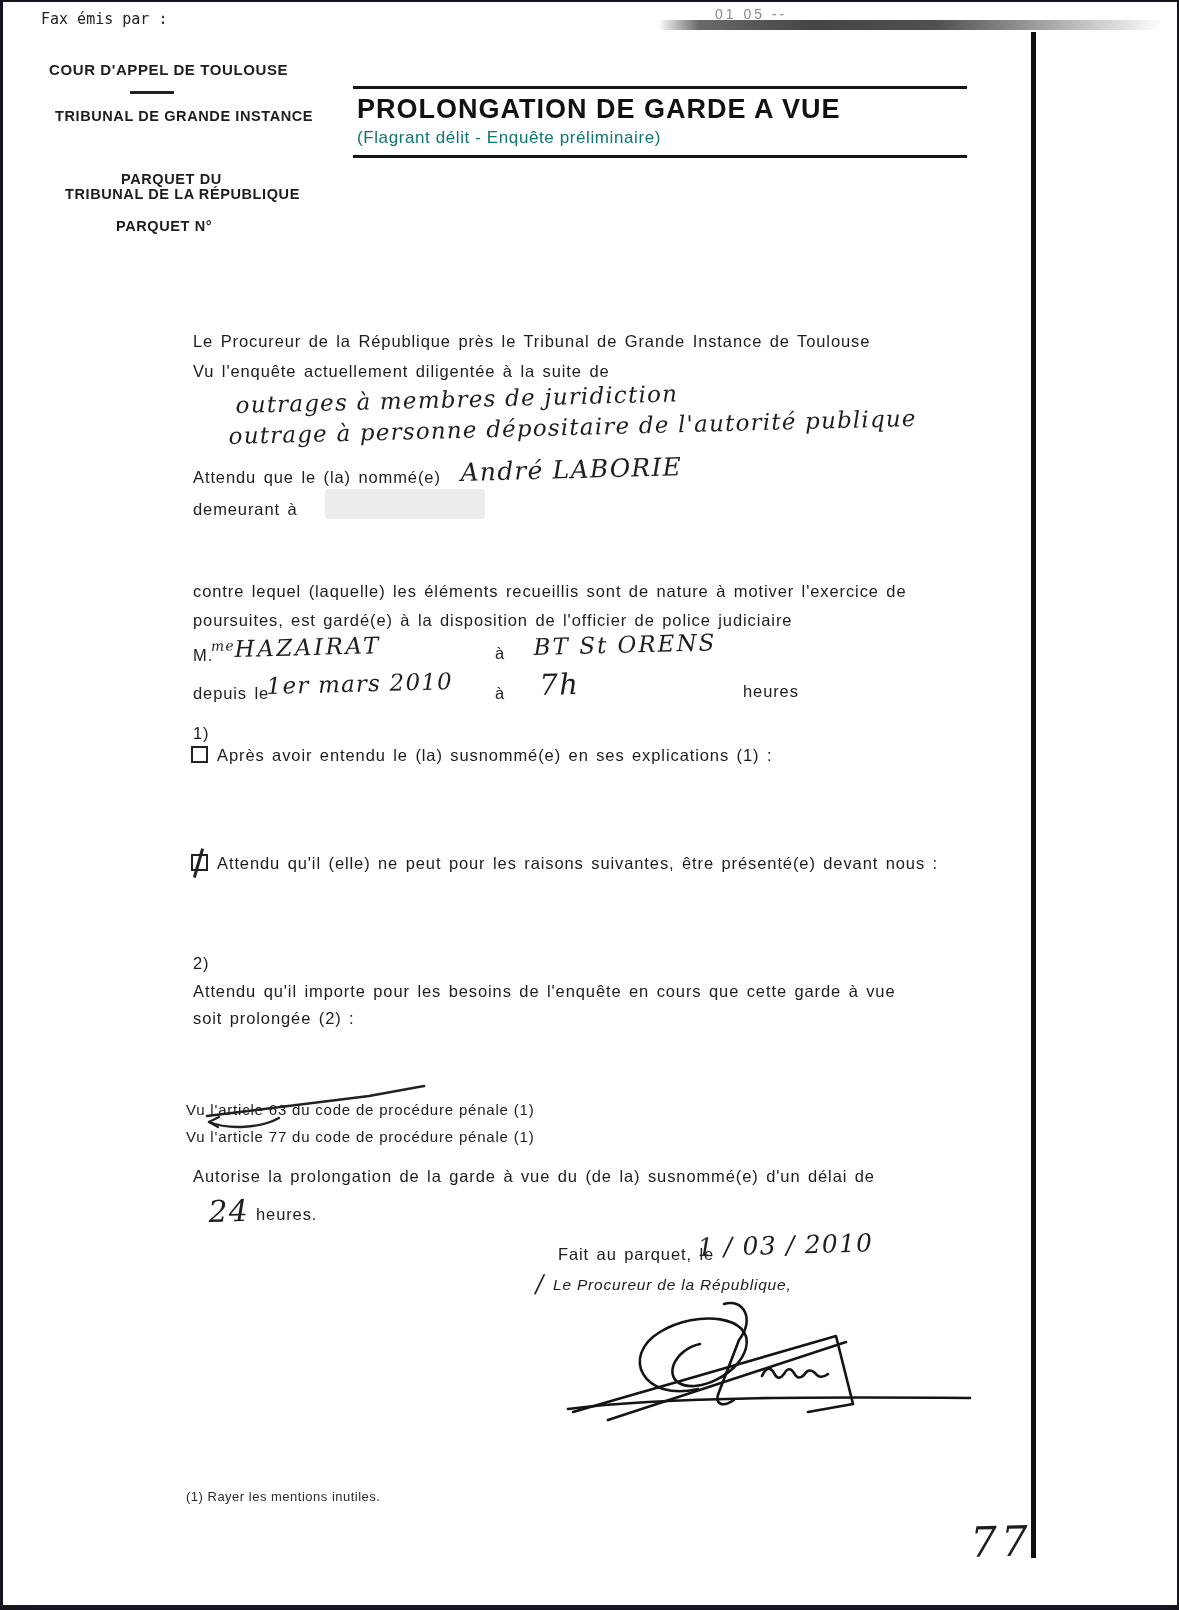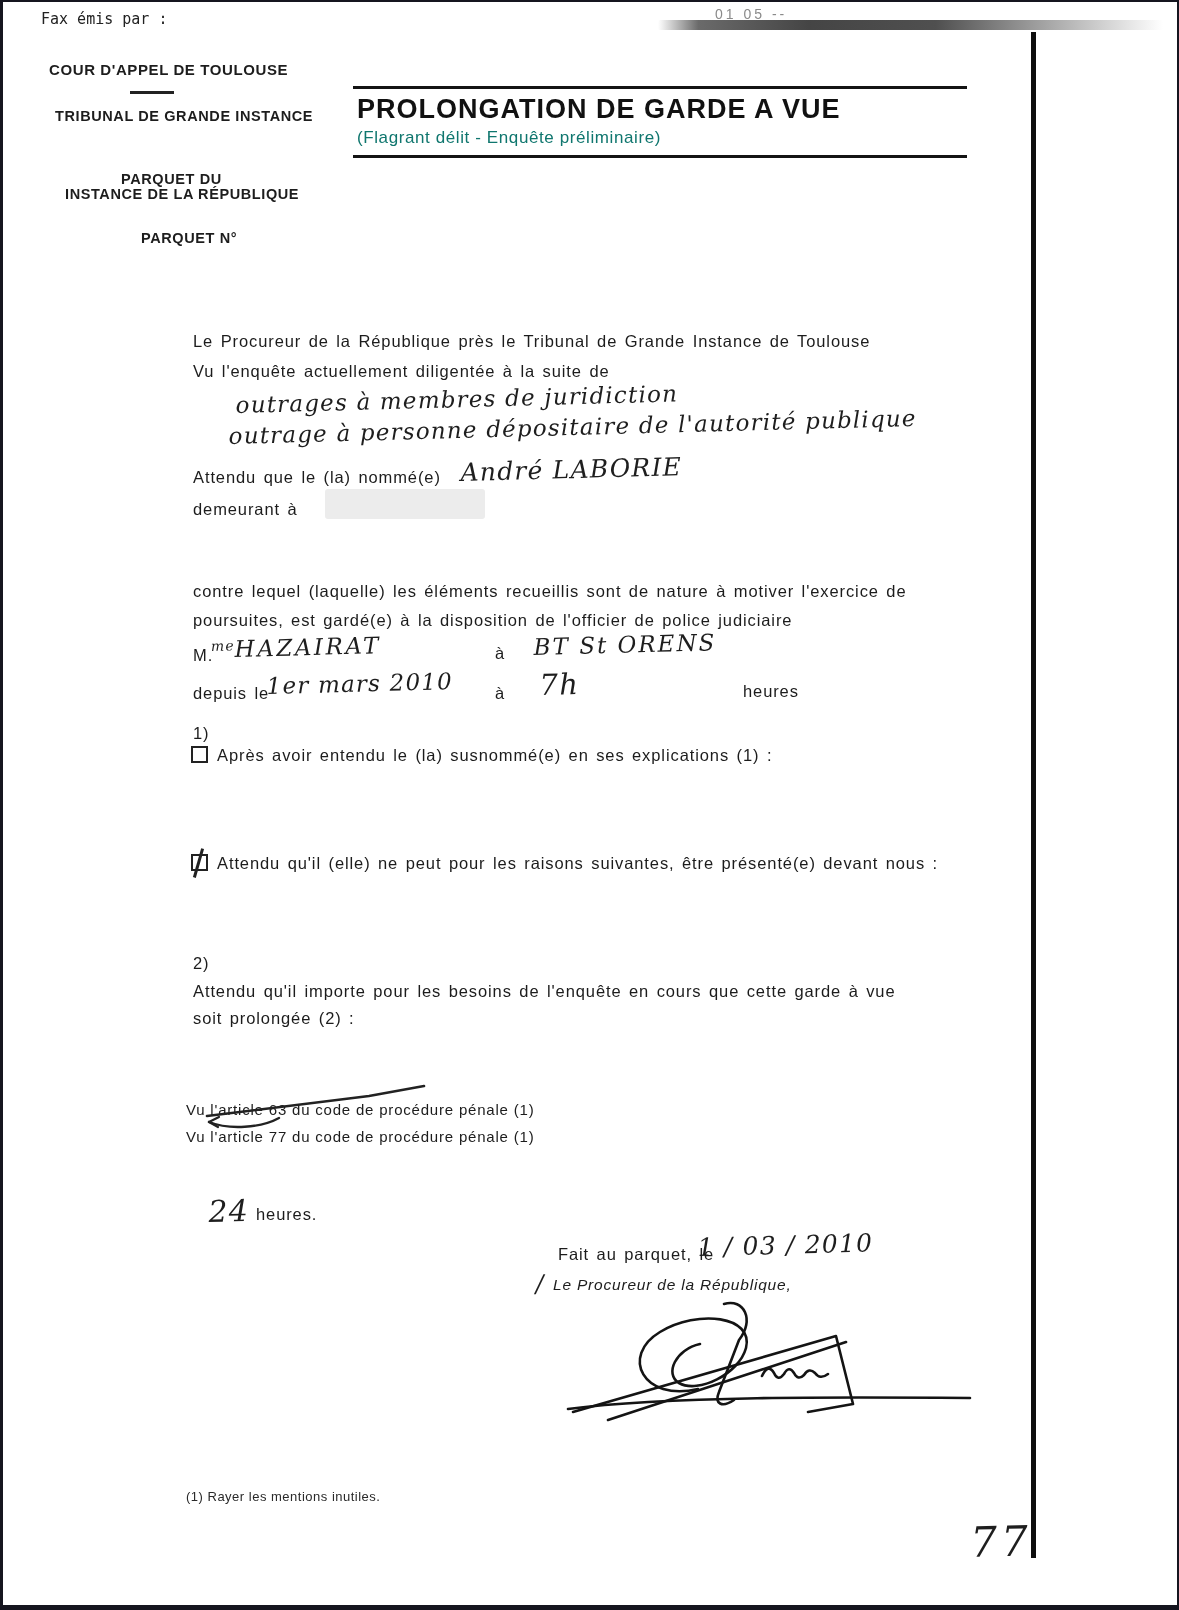--- a/index.html
+++ b/index.html
@@ -53,22 +53,22 @@
 <div class="page">
 
   <div class="t mono" style="left:38px; top:8px;">Fax émis par :</div>
   <div class="t fragment" style="left:712px; top:4px;">01 05 --</div>
   <div class="faxbar"></div>
 
   <div class="t lh" style="left:46px; top:59px; font-size:15px;">COUR D'APPEL DE TOULOUSE</div>
   <div class="rule" style="left:127px; top:89px; width:44px; height:3px;"></div>
   <div class="t lh" style="left:52px; top:106px; font-weight:700;">TRIBUNAL DE GRANDE INSTANCE</div>
   <div class="t lh" style="left:118px; top:169px;">PARQUET DU</div>
-  <div class="t lh" style="left:62px; top:184px;">INSTANCE DE LA RÉPUBLIQUE</div>
-  <div class="t lh" style="left:113px; top:228px;margin-left:25px;">PARQUET N°</div>
+  <div class="t lh" style="left:62px; top:184px;">TRIBUNAL DE LA RÉPUBLIQUE</div>
+  <div class="t lh" style="left:113px; top:216px;">PARQUET N°</div>
 
   <div class="titlebox">
     <div class="titlemain">PROLONGATION DE GARDE A VUE</div>
     <div class="titlesub">(Flagrant délit - Enquête préliminaire)</div>
   </div>
 
   <div class="t pt" style="left:190px; top:330px;">Le Procureur de la République près le Tribunal de Grande Instance de Toulouse</div>
   <div class="t pt" style="left:190px; top:360px;">Vu l'enquête actuellement diligentée à la suite de</div>
 
   <div class="t hw" style="left:233px; top:390px; font-size:23px;">outrages à membres de juridiction</div>
@@ -114,20 +114,21 @@
     <span>de procédure pénale (1)</span>
   </div>
 
   <svg style="left:196px; top:1082px;" width="260" height="56" viewBox="0 0 260 56">
     <path d="M 8 32 L 170 12 L 225 2" fill="none" stroke="#222" stroke-width="2.6" stroke-linecap="round"></path>
     <path d="M 10 38 C 30 46, 62 44, 80 34" fill="none" stroke="#222" stroke-width="2.4" stroke-linecap="round"></path>
     <path d="M 10 38 L 20 33 M 10 38 L 19 43" fill="none" stroke="#222" stroke-width="2.2" stroke-linecap="round"></path>
   </svg>
   <div class="t small" style="left:183px; top:1126px;">Vu l'article 77 du code de procédure pénale (1)</div>
 
+  <div class="t pt" style="left:190px; top:1165px;">Autorise la prolongation de la garde à vue du (de la) susnommé(e) d'un délai de</div>
   <div class="t hw" style="left:206px; top:1192px; font-size:30px;">24</div>
   <div class="t pt" style="left:253px; top:1203px;">heures.</div>
 
   <div class="t pt" style="left:555px; top:1243px;">Fait au parquet, le</div>
   <div class="t hw" style="left:695px; top:1231px; font-size:25px;">1 / 03 / 2010</div>
 
   <div class="t hw" style="left:533px; top:1268px; font-size:24px;">/</div>
   <div class="t" style="left:550px; top:1274px; font-size:15.5px; font-style:italic; letter-spacing:0.8px;">Le Procureur de la République,</div>
 
   <svg style="left:545px; top:1292px;" width="430" height="170" viewBox="0 0 430 170">

